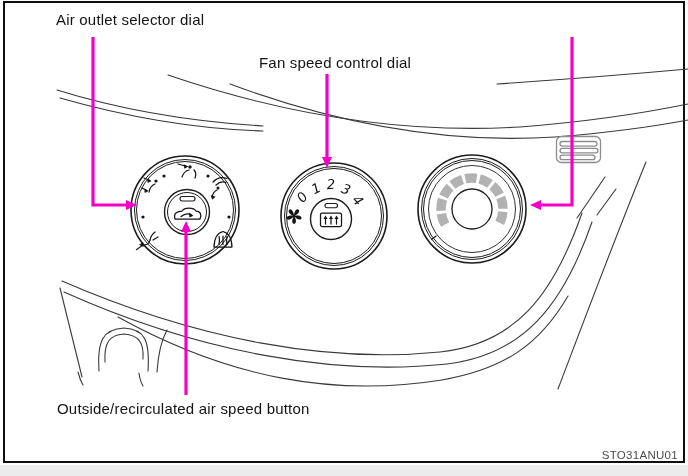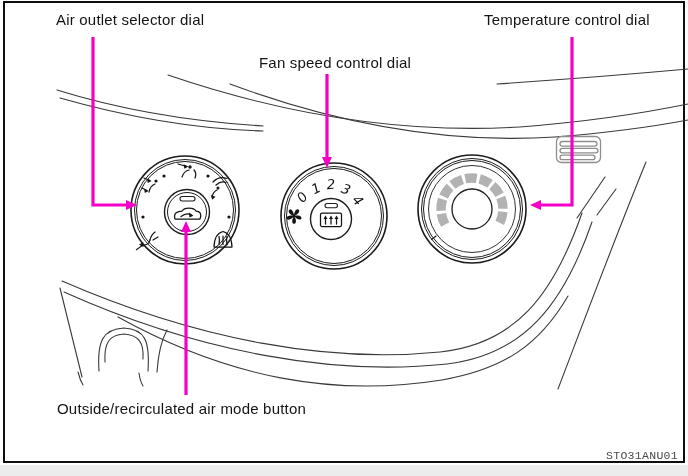--- a/index.html
+++ b/index.html
@@ -10,21 +10,21 @@
     --ink:#141414;
   }
   html,body{margin:0;padding:0;background:#ffffff;}
   body{width:688px;height:476px;overflow:hidden;font-family:"Liberation Sans",sans-serif;}
   .page{position:relative;width:688px;height:476px;background:#ffffff;}
   .frame{position:absolute;left:3px;top:1px;width:682px;height:462px;
          border:2px solid #0e0e0e;box-sizing:border-box;}
   .bottom-strip{position:absolute;left:0;top:465px;width:688px;height:11px;background:#ececec;}
   .callout{position:absolute;font-size:15px;line-height:19px;color:var(--ink);
            white-space:nowrap;letter-spacing:.2px;margin-left:27px;}
-  .code{position:absolute;right:10px;top:449px;font-size:11.5px;color:#4b4b4b;letter-spacing:.3px;font-family:Liberation Mono, monospace;}
+  .code{position:absolute;right:10px;top:449px;font-size:11.5px;color:#4b4b4b;letter-spacing:.3px;}
   svg.art{position:absolute;left:0;top:0;}
   .sketch{fill:none;stroke:var(--sketch);stroke-width:1.1;stroke-linecap:round;}
   .dial-line{fill:none;stroke:#1c1c1c;}
   .icon-stroke{fill:none;stroke:var(--ink);stroke-width:1.25;stroke-linecap:round;stroke-linejoin:round;}
   .icon-fill{fill:var(--ink);stroke:none;}
   .ventline{fill:none;stroke:var(--vent);stroke-width:1.3;}
   .arc-gray{fill:none;stroke:var(--gray_arc);stroke-width:9.5;stroke-dasharray:11.5 3;}
   .arrow-shaft{fill:none;stroke:var(--arrow);stroke-width:3.2;}
   .arrow-head{fill:var(--arrow);stroke:none;}
   .fan-num{font-family:"DejaVu Sans",sans-serif;font-style:italic;font-size:13.5px;fill:var(--ink);
@@ -191,20 +191,19 @@
         <path class="arrow-shaft" d="M186,395 L186,232"></path>
         <polygon class="arrow-head" points="181,232 191,232 186,221"></polygon>
       </g>
     </g>
   </svg>
 
   <div class="callout" style="left:29px;top:10px">Air outlet selector dial</div>
 
   <div class="callout" style="left:232px;top:53px">Fan speed control dial</div>
 
-  <div class="callout" style="left:457px;top:10px">Temperature control dial</div>
-
-  <div class="callout" style="left:30px;top:399px">Outside/recirculated air mode button</div>
+
+  <div class="callout" style="left:30px;top:399px">Outside/recirculated air speed button</div>
 
   <div class="code">STO31ANU01</div>
 
   <div class="bottom-strip"></div>
 </div>
 
 </body></html>

